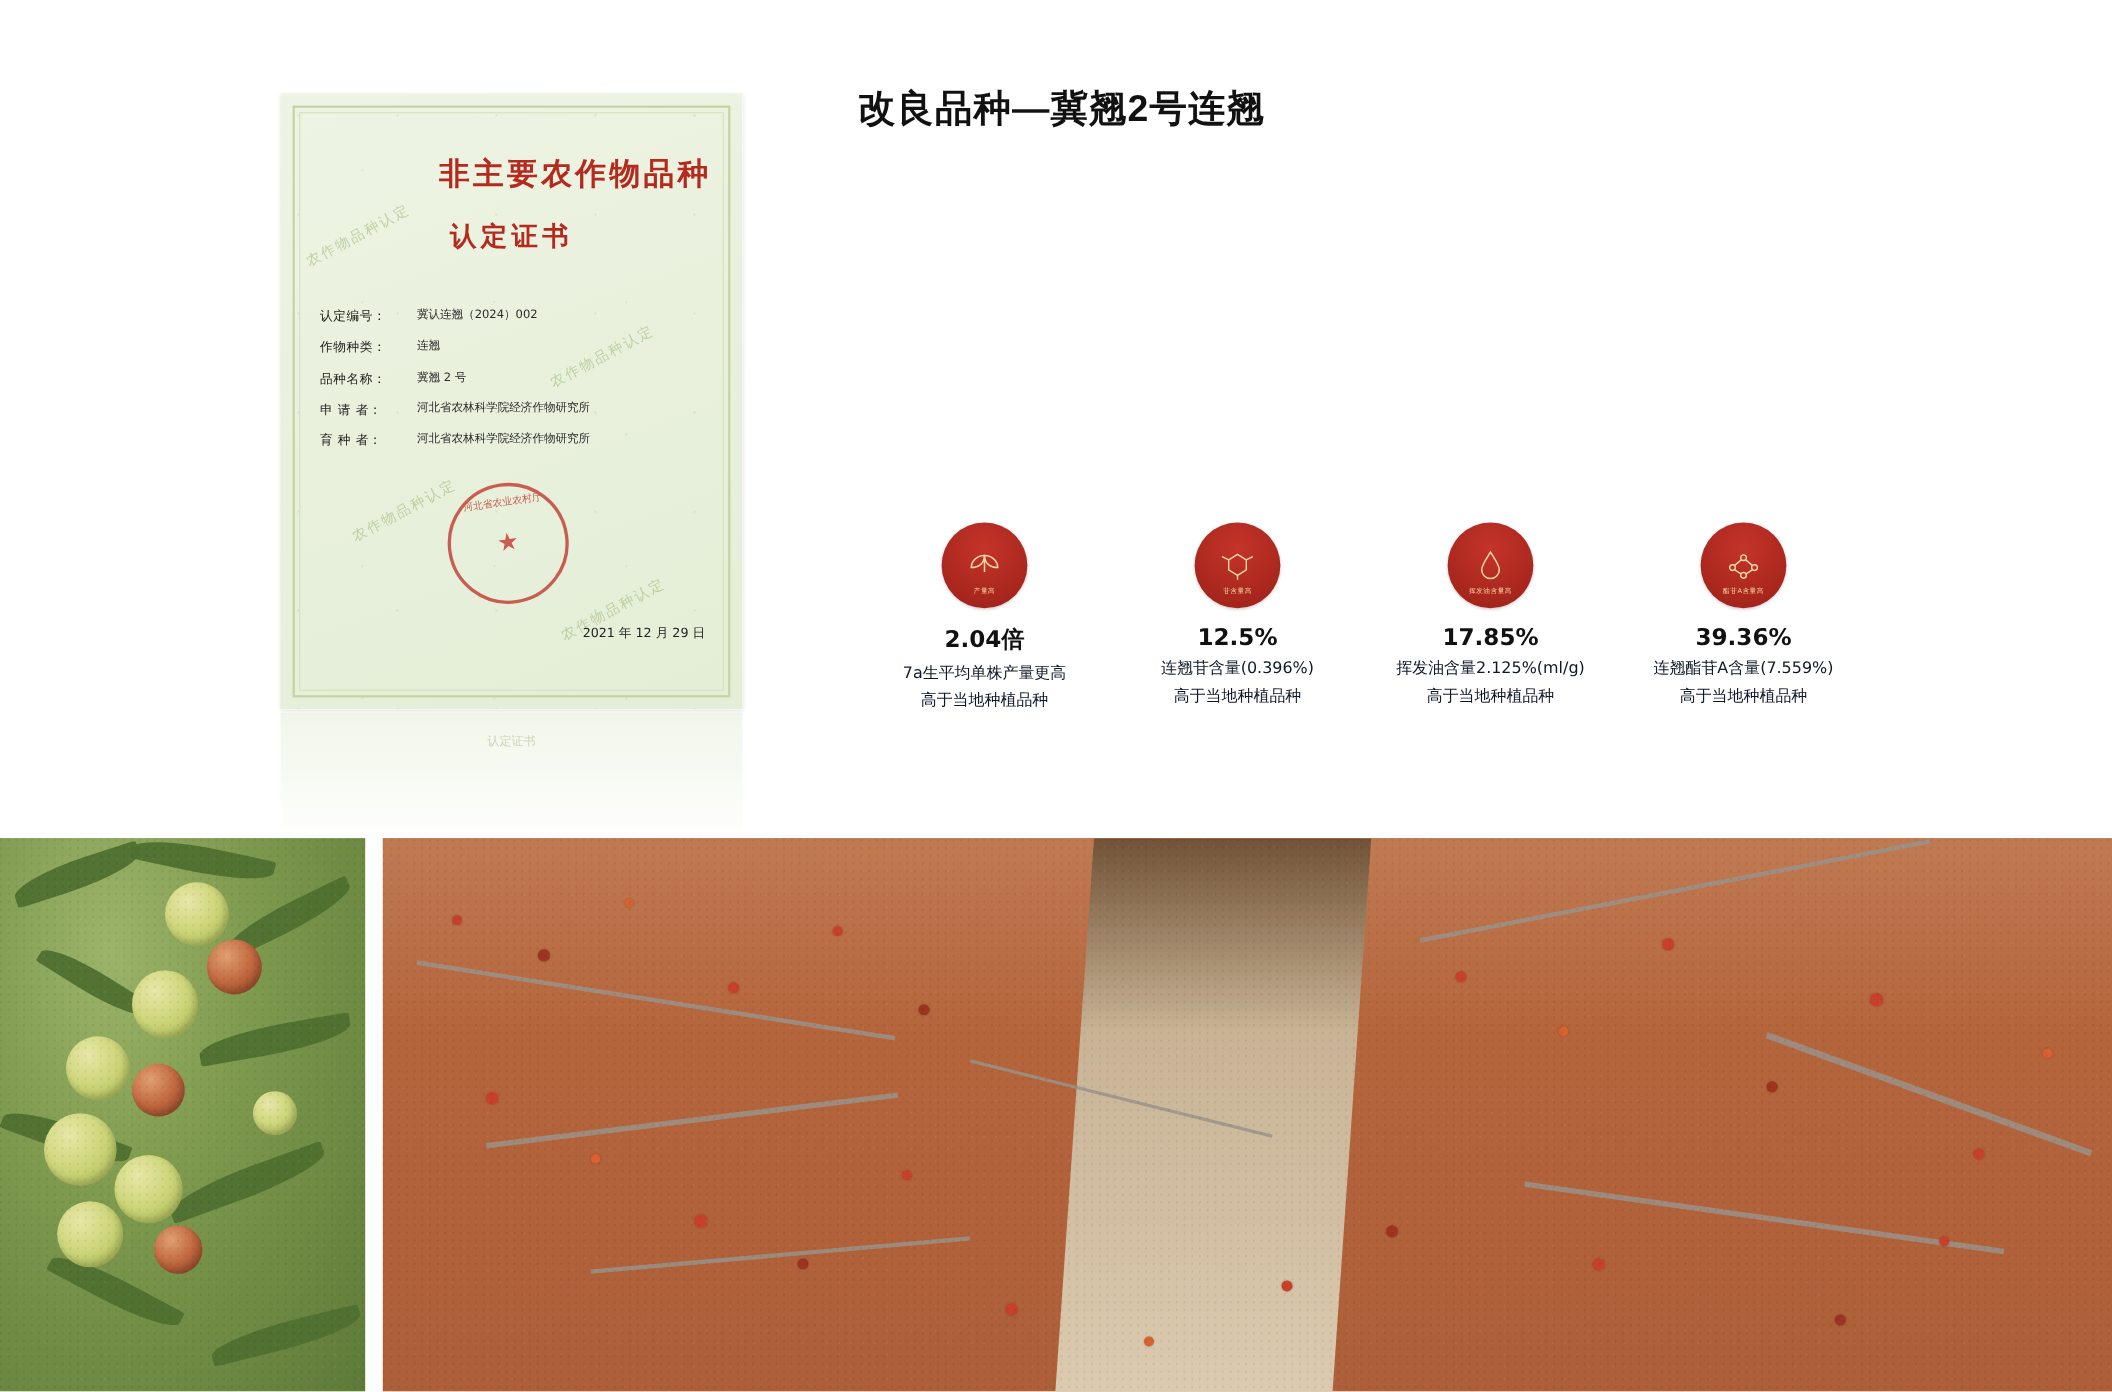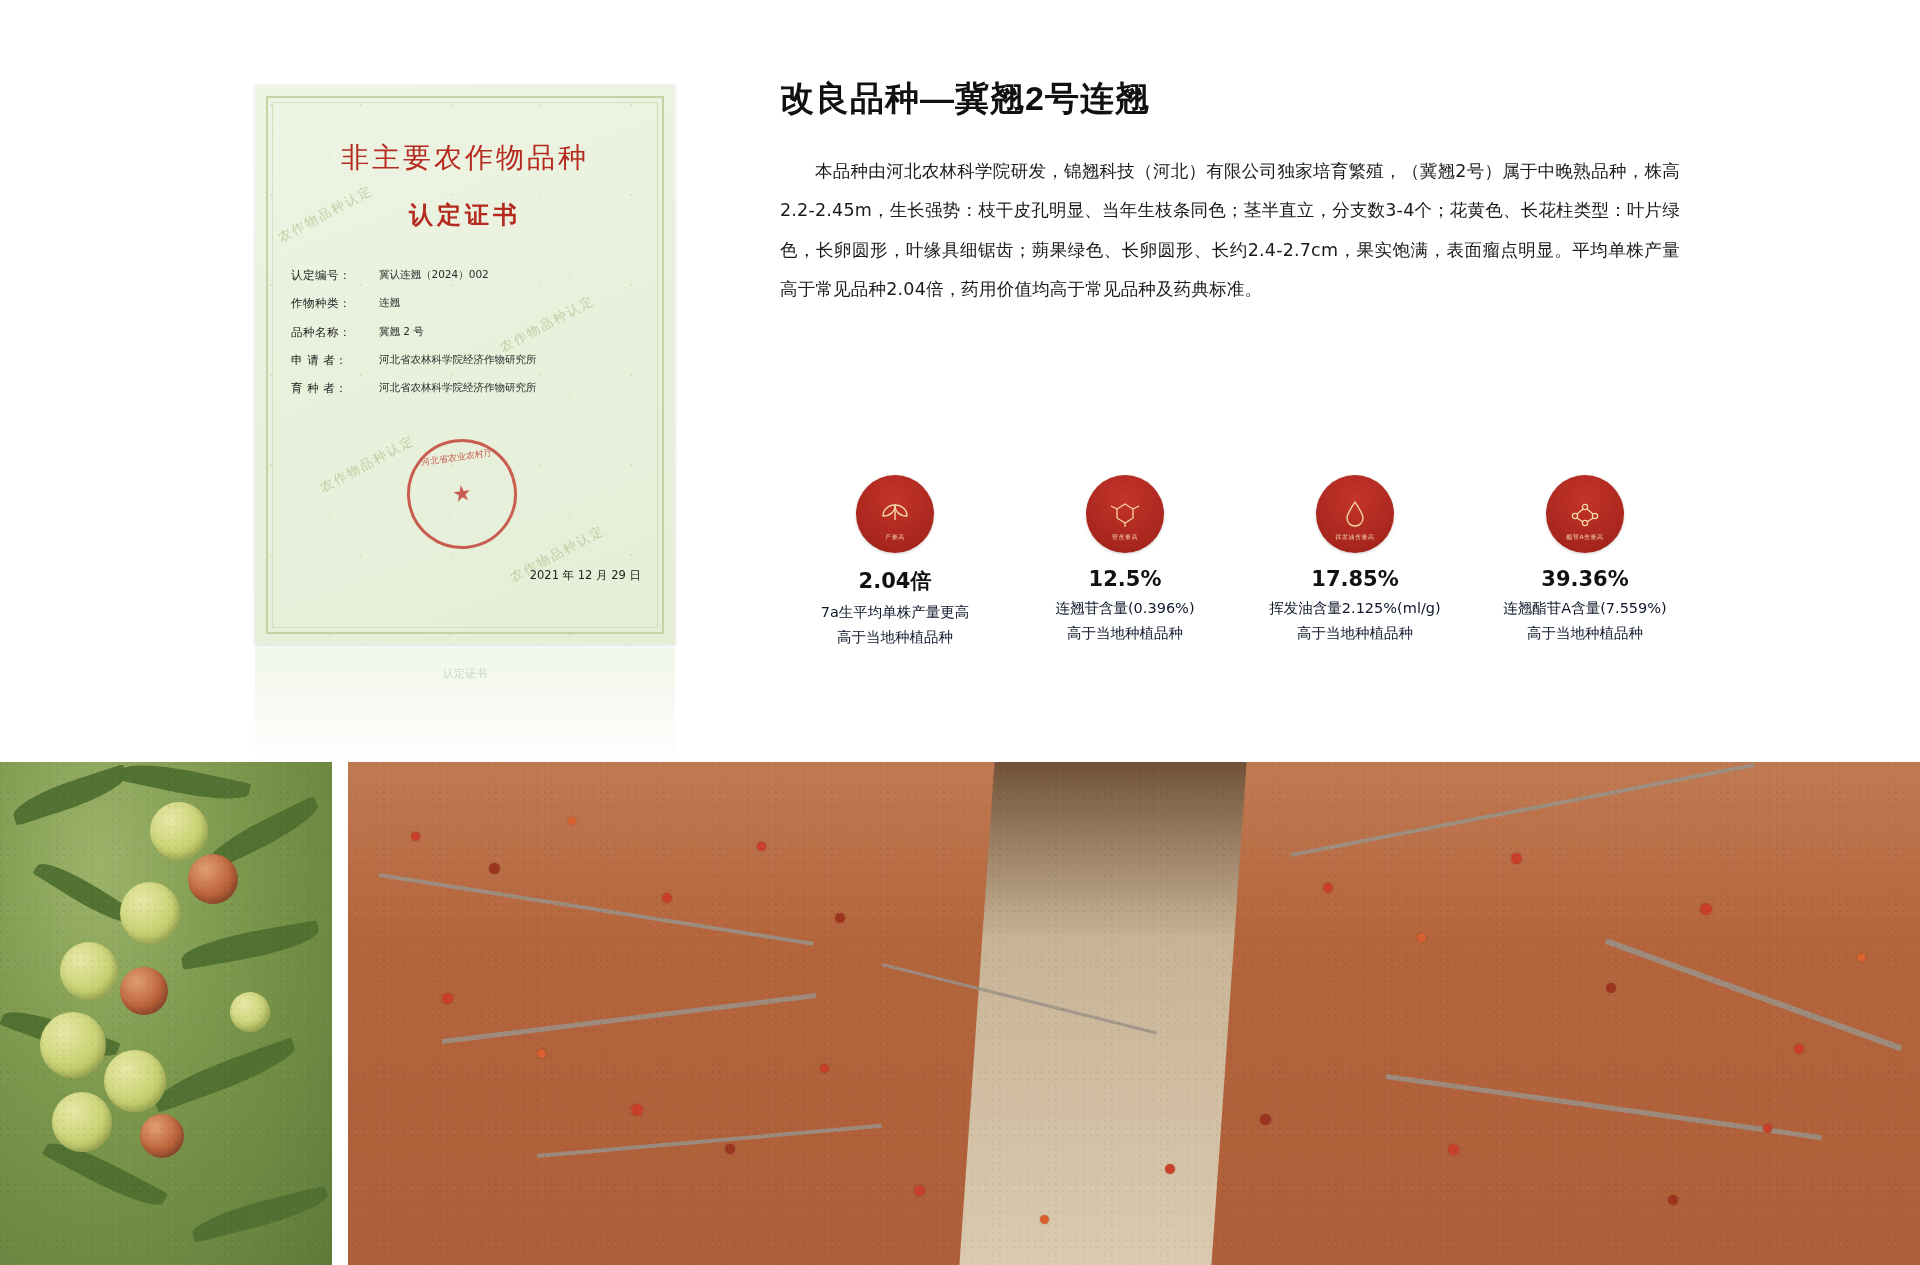--- a/index.html
+++ b/index.html
@@ -72,39 +72,39 @@
     position: absolute;
     font-size: 13px;
     color: #9ab574;
     opacity: 0.55;
     transform: rotate(-28deg);
     letter-spacing: 2px;
     white-space: nowrap;
     font-family: "DejaVu Sans", sans-serif;
   }
   .cert-title1 {
-    text-align: center;
+    text-align: right;
     color: #b52a1e;
     font-size: 28px;
-    font-weight: normal;
+    font-weight: bold;
     letter-spacing: 3px;
     margin-top: 28px;
     font-family: "DejaVu Sans", sans-serif;
   }
   .cert-title2 {
     text-align: center;
     color: #b52a1e;
     font-size: 24px;
     font-weight: bold;
     letter-spacing: 4px;
     margin-top: 22px;
     font-family: "DejaVu Sans", sans-serif;
   }
   .cert-rows {
-    margin-top: 36px;
+    margin-top: 48px;
     padding-left: 8px;
   }
   .cert-row {
     display: flex;
     align-items: flex-start;
     margin-bottom: 11px;
     font-size: 11.5px;
     line-height: 1.5;
     color: #222;
     font-family: "DejaVu Sans", sans-serif;
@@ -373,21 +373,20 @@
       <div class="cert-date">2021 年 12 月 29 日</div>
     </div>
   </div>
 
   <div class="cert-reflection">
     <div class="rtext">认定证书</div>
   </div>
 
   <div class="right-col">
     <div class="headline">改良品种—冀翘2号连翘</div>
-    <div class="body-text">本品种由河北农林科学院研发，锦翘科技（河北）有限公司独家培育繁殖，（冀翘2号）属于中晚熟品种，株高2.2-2.45m，生长强势：枝干皮孔明显、当年生枝条同色；茎半直立，分支数3-4个；花黄色、长花柱类型：叶片绿色，长卵圆形，叶缘具细锯齿；蒴果绿色、长卵圆形、长约2.4-2.7cm，果实饱满，表面瘤点明显。平均单株产量高于常见品种2.04倍，药用价值均高于常见品种及药典标准。</div>
   </div>
 
   <div class="stats">
 
     <div class="stat">
       <div class="badge">
         <svg width="34" height="26" viewBox="0 0 34 26" aria-hidden="true">
           <g fill="none" stroke="#f4d7a3" stroke-width="1.4">
             <path d="M17 4 C10 4 5 9 5 15 C12 15 17 11 17 4 Z"></path>
             <path d="M17 4 C24 4 29 9 29 15 C22 15 17 11 17 4 Z"></path>

